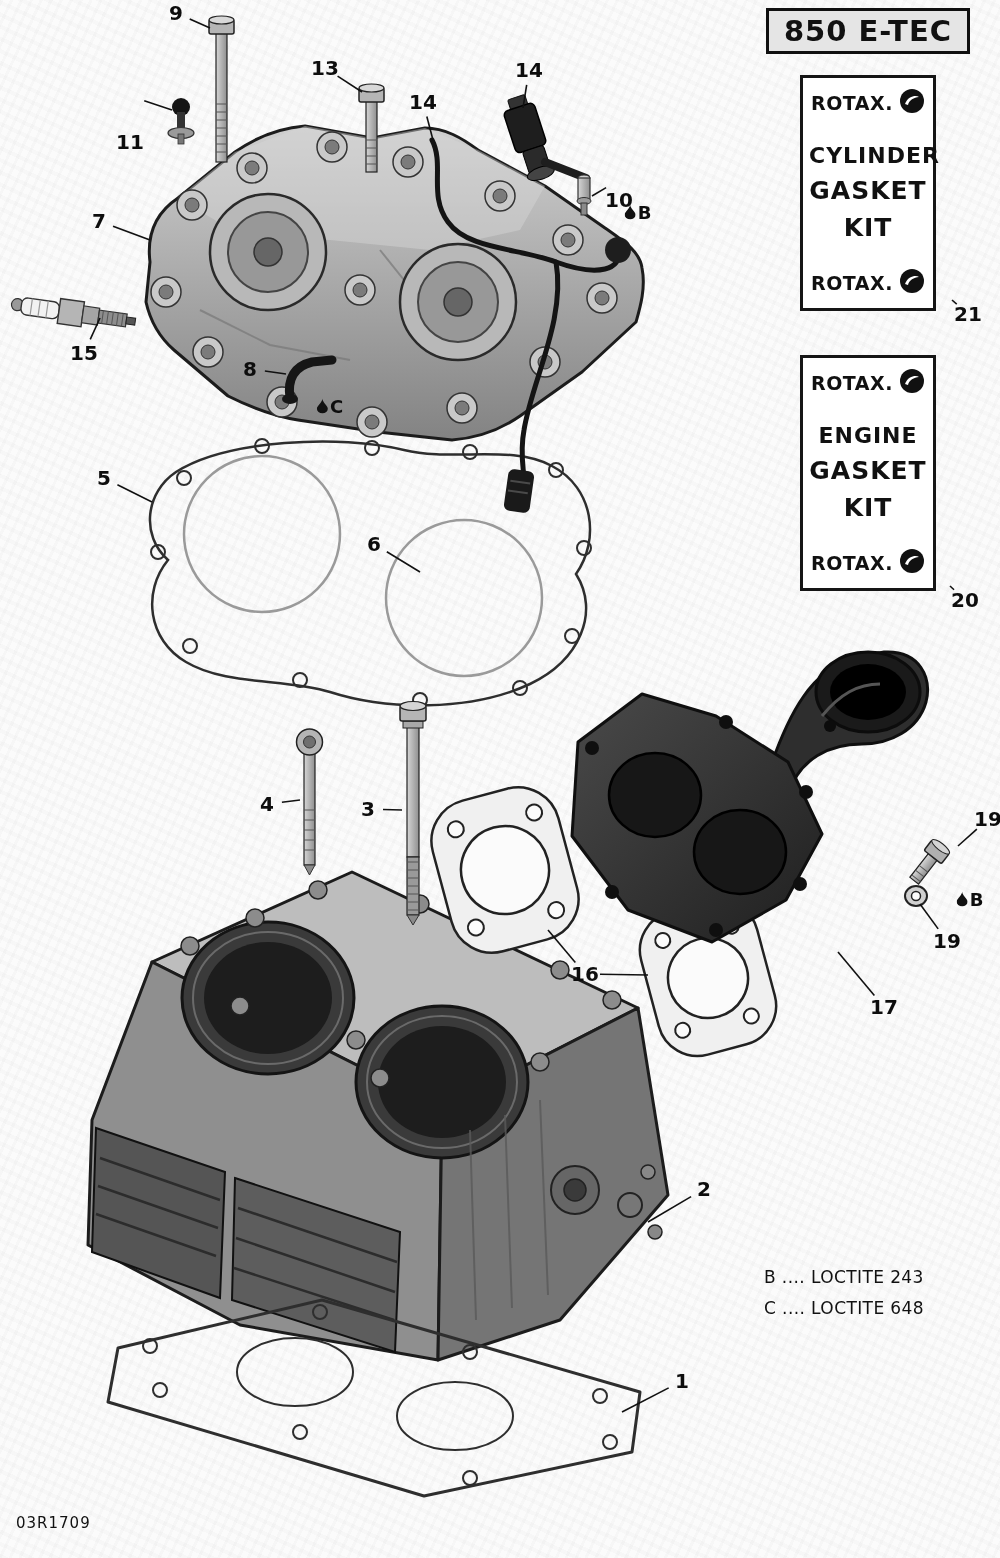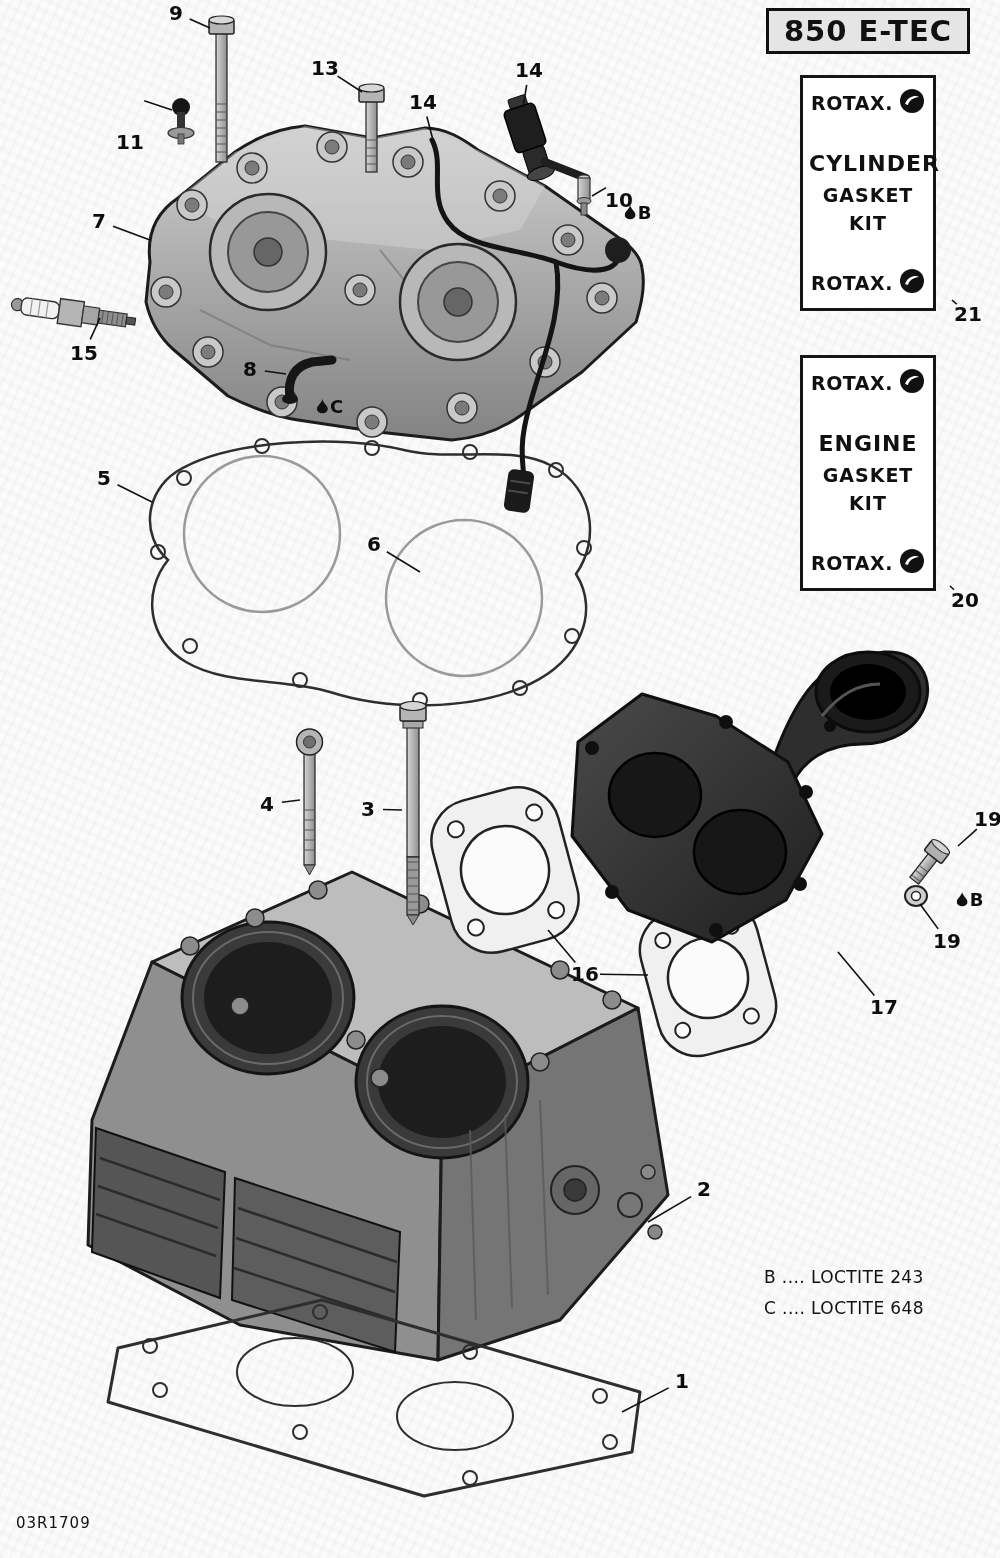--- a/index.html
+++ b/index.html
@@ -22,21 +22,21 @@
   .title-box{position:absolute;top:8px;right:30px;z-index:3;border:3px solid #101010;background:#e5e5e5;
              padding:3px 15px;font-size:29px;font-weight:bold;letter-spacing:1px;white-space:nowrap}
   .kit-box{position:absolute;left:800px;width:136px;height:236px;z-index:3;border:3px solid #151515;
            background:#fff;display:flex;flex-direction:column;justify-content:space-between;
            padding:10px 6px;text-align:center}
   .kit-box.first{top:75px}
   .kit-box.second{top:355px}
   .brand-row{display:flex;align-items:center;justify-content:center;gap:6px}
   .rotax{font-weight:bold;font-size:19px;letter-spacing:.5px}
   .kit-lines{display:flex;flex-direction:column;gap:2px}
-  .kit-line{font-weight:bold;font-size:19px;letter-spacing:1px;line-height:1.4}
+  .kit-line{font-weight:bold;font-size:25px;letter-spacing:1px;line-height:1.4}
   .kit-line.big{font-size:22px}
   .legend{position:absolute;left:764px;top:1262px;z-index:3;font-weight:normal;font-size:17px;
           line-height:1.8;letter-spacing:.4px;white-space:nowrap}
   .diagram-code{position:absolute;left:16px;top:1514px;z-index:3;font-weight:normal;font-size:15px;letter-spacing:1px}
 </style>
 </head>
 <body>
 
 <svg id="art" width="1000" height="1558" viewBox="0 0 1000 1558">
   <defs>

